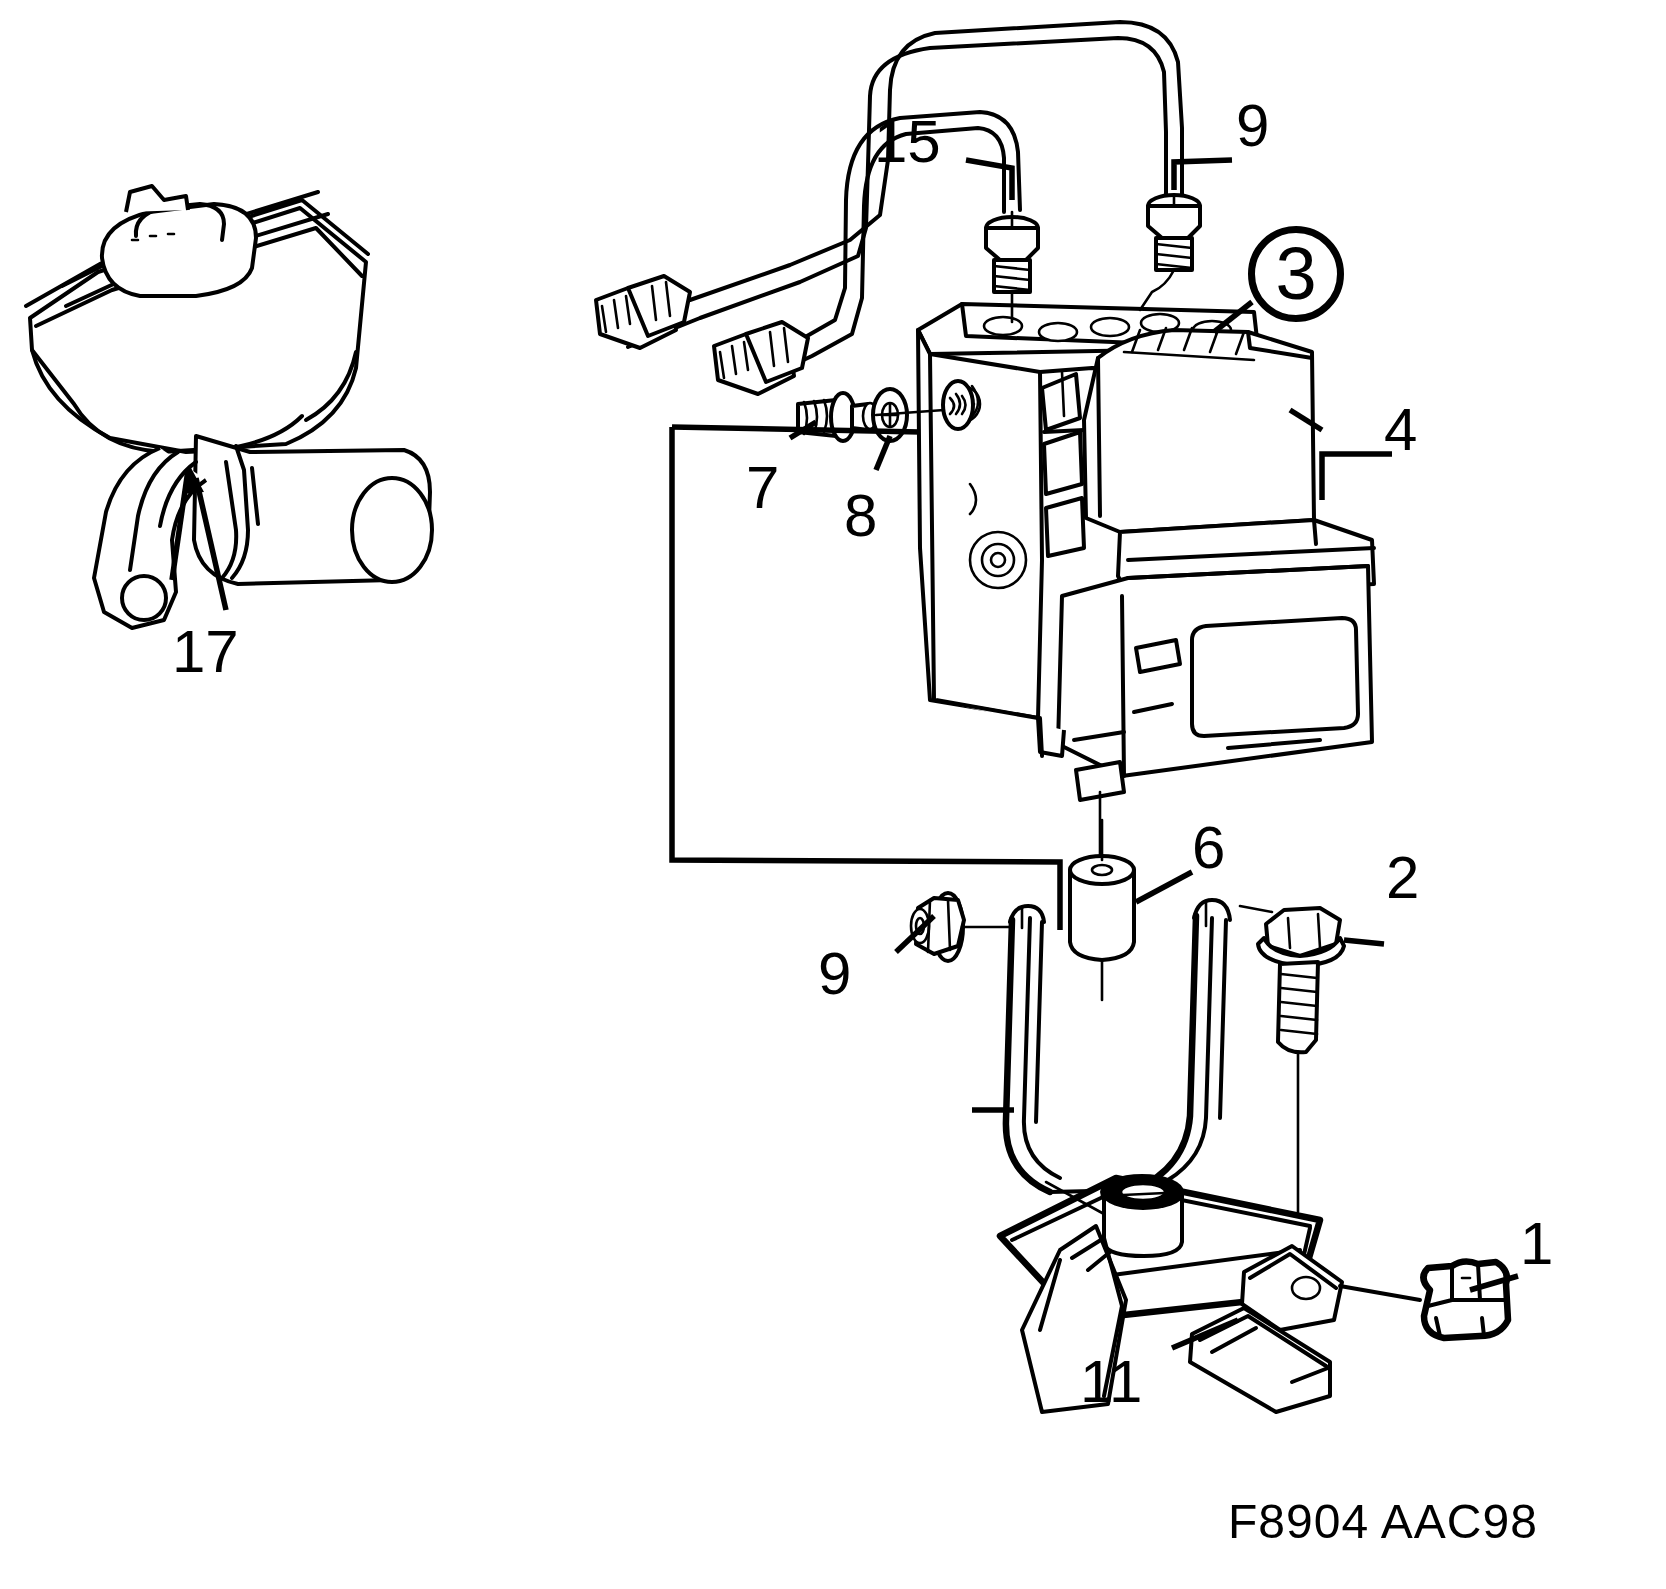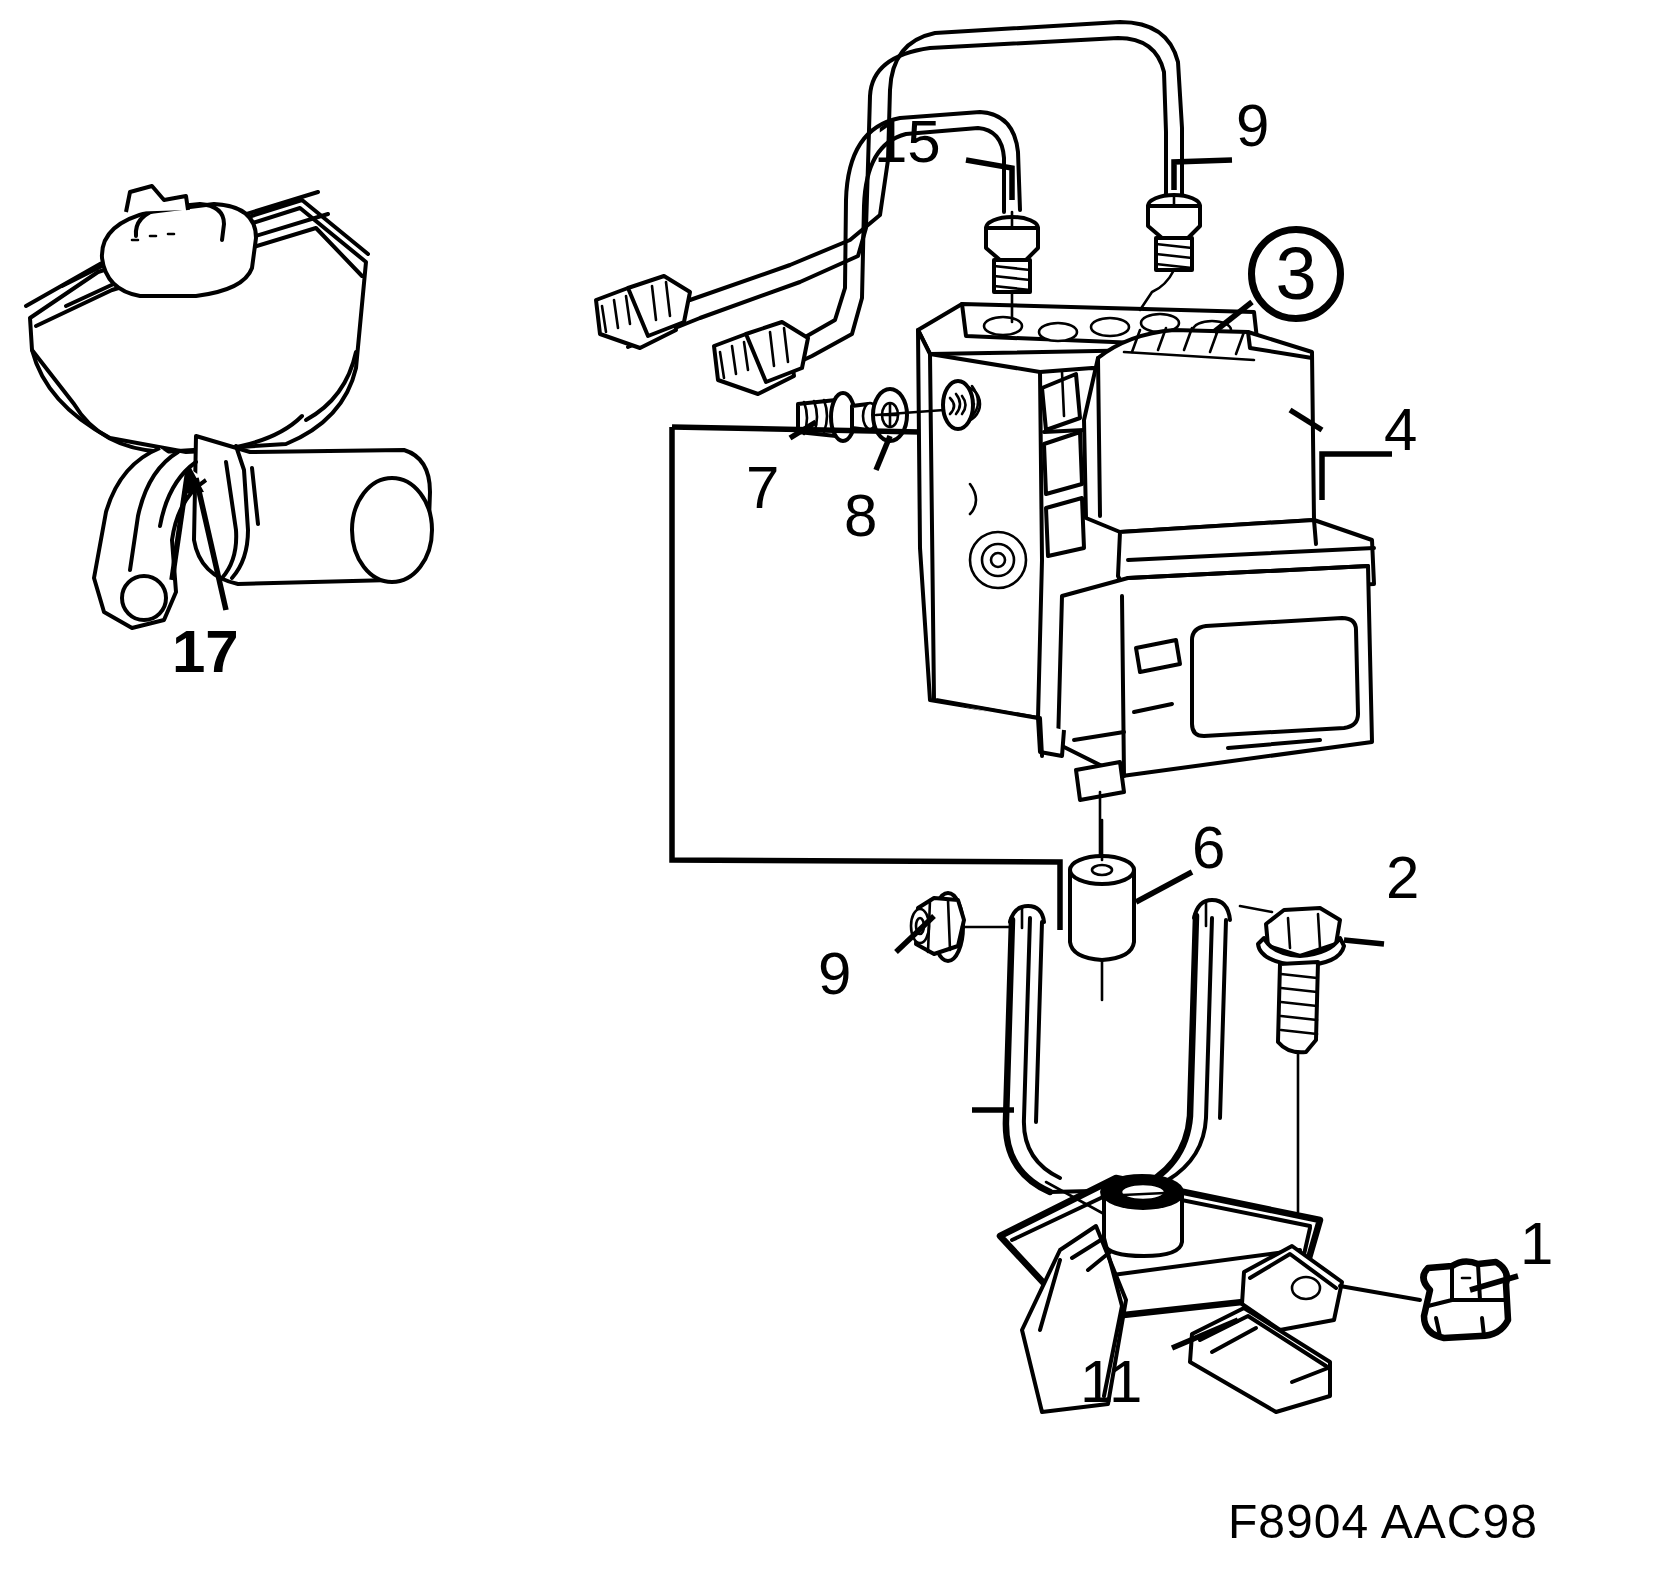--- a/index.html
+++ b/index.html
@@ -383,19 +383,19 @@
 
     <div class="callout" style="left:818px; top:944px;">9</div>
 
 
     <div class="callout" style="left:1080px; top:1340px;margin-top:12px;">11</div>
 
     <div class="callout" style="left:874px; top:112px;">15</div>
 
     <div class="callout" style="left:1236px; top:96px;">9</div>
 
-    <div class="callout" style="left:172px; top:622px;font-weight:bold;">17</div>
+    <div class="callout" style="left:172px; top:622px;">17</div>
 
     <div class="caption" style="left:1228px; top:1494px;">F8904 AAC98</div>
 
   </div>
 
 </div>
 
 </body></html>

